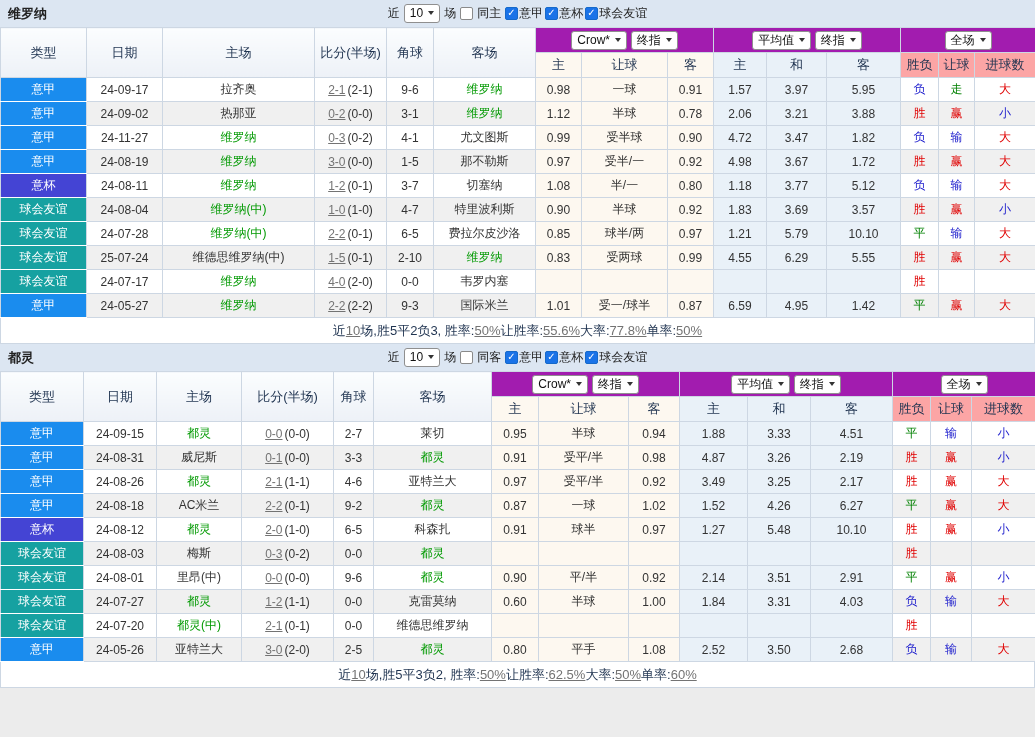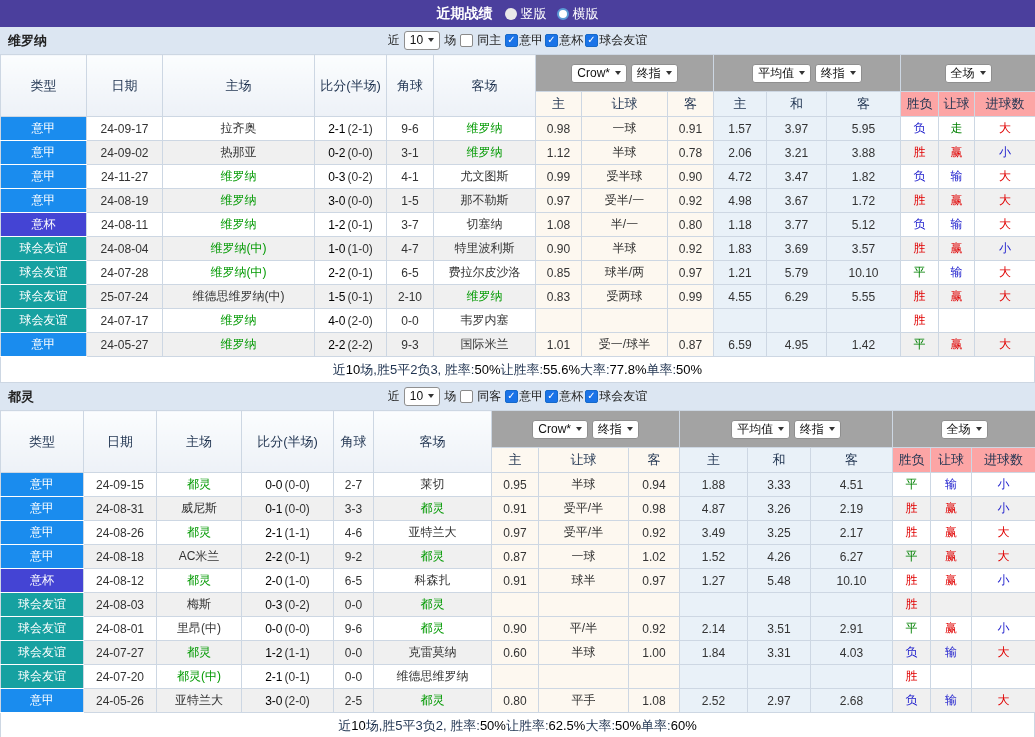--- a/index.html
+++ b/index.html
@@ -23,31 +23,31 @@
   .arr { width:0; height:0; border-left:3.5px solid transparent; border-right:3.5px solid transparent; border-top:4.5px solid #333; display:inline-block; }
   .cb { display:inline-block; width:13px; height:13px; border:1px solid #8a8a8a; border-radius:2px; background:#fff; position:relative; cursor:pointer; }
   .cb.checked { background:#1a73e8; border-color:#1669c9; }
   .cb.checked::after { content:"✓"; position:absolute; left:1px; top:-1px; color:#fff; font-size:10px; font-weight:bold; }
 
   
   table.t { border-collapse:collapse; table-layout:fixed; width:1035px; font-size:12px; text-align:center; color:#333; }
   .t th, .t td { border:1px solid #cdd7e3; padding:0; overflow:hidden; white-space:nowrap; }
   .t thead th { color:#1f3350; font-weight:normal; font-size:13px; }
   .toprow th.lbl { background:linear-gradient(#fbfdfe,#edf1f7); }
-  .toprow th.grp { background:#a3a3a3; height:37px; }
+  .toprow th.grp { background:#a21caf; height:25px; }
   .subrow th { height:25px; }
   .subrow .hc { background:#fdf8f0; }
   .subrow .av { background:#e9f1f8; }
   .subrow .rs { background:#fca5a5; }
   .t td { height:24px; }
   td.hc { background:#fdf8f0; }
   td.av { background:#e9f1f8; }
   tr.alt td.plain { background:#f0f0f0; }
   td.type { color:#fff; border-bottom:1px solid #fff; }
-  .red { color:#000000; }
+  .red { color:#737373;text-decoration:underline; }
   .green { color:#009900; }
   td.score span { padding:0 1px; }
 
   
   .t0 col:nth-child(1){width:86px}.t0 col:nth-child(2){width:76px}.t0 col:nth-child(3){width:152px}
   .t0 col:nth-child(4){width:72px}.t0 col:nth-child(5){width:47px}.t0 col:nth-child(6){width:102px}
   .t0 col:nth-child(7){width:46px}.t0 col:nth-child(8){width:86px}.t0 col:nth-child(9){width:46px}
   .t0 col:nth-child(10){width:53px}.t0 col:nth-child(11){width:60px}.t0 col:nth-child(12){width:74px}
   .t0 col:nth-child(13){width:38px}.t0 col:nth-child(14){width:36px}.t0 col:nth-child(15){width:61px}
   
@@ -57,33 +57,20 @@
   .t1 col:nth-child(10){width:68px}.t1 col:nth-child(11){width:63px}.t1 col:nth-child(12){width:82px}
   .t1 col:nth-child(13){width:38px}.t1 col:nth-child(14){width:41px}.t1 col:nth-child(15){width:64px}
 
   .summary { height:26px; border:1px solid #cdd7e3; border-top:none; display:flex; align-items:center; justify-content:center; font-size:13px; color:#1f3350; }
 </style>
 </head>
 <body>
 
 <div class="page">
 
-  <header class="titlebar">
-    <span class="title">近期战绩</span>
-    <span class="radios" style="display:inline-flex;gap:10px;">
-        <span class="radio-opt">
-          <span class="radio checked"></span>
-          <span>竖版</span>
-        </span>
-        <span class="radio-opt">
-          <span class="radio unchecked"></span>
-          <span>横版</span>
-        </span>
-      </span>
-  </header>
 
   <section>
     <div class="filterbar">
       <span class="team">维罗纳</span>
       <div class="controls">
         <span>近</span>
         <span class="sel">
             <span>10</span>
             <i class="arr"></i>
           </span>
@@ -611,21 +598,21 @@
             <td class="type" style="background: rgb(26, 140, 238);">意甲</td>
             <td class="plain">24-05-26</td>
             <td class="plain">亚特兰大</td>
             <td class="plain score"><span class="red">3-0</span><span>(2-0)</span></td>
             <td class="plain">2-5</td>
             <td class="plain green">都灵</td>
             <td class="hc">0.80</td>
             <td class="hc">平手</td>
             <td class="hc">1.08</td>
             <td class="av">2.52</td>
-            <td class="av">2.97</td>
+            <td class="av">3.50</td>
             <td class="av">2.68</td>
             <td class="plain res" style="color: rgb(26, 26, 204);">负</td>
             <td class="plain res" style="color: rgb(26, 26, 204);">输</td>
             <td class="plain res" style="color: rgb(224, 0, 0);">大</td>
           </tr>
         </tbody>
     </table>
     <div class="summary">
         <span>近</span>
         <span class="red">10</span>

